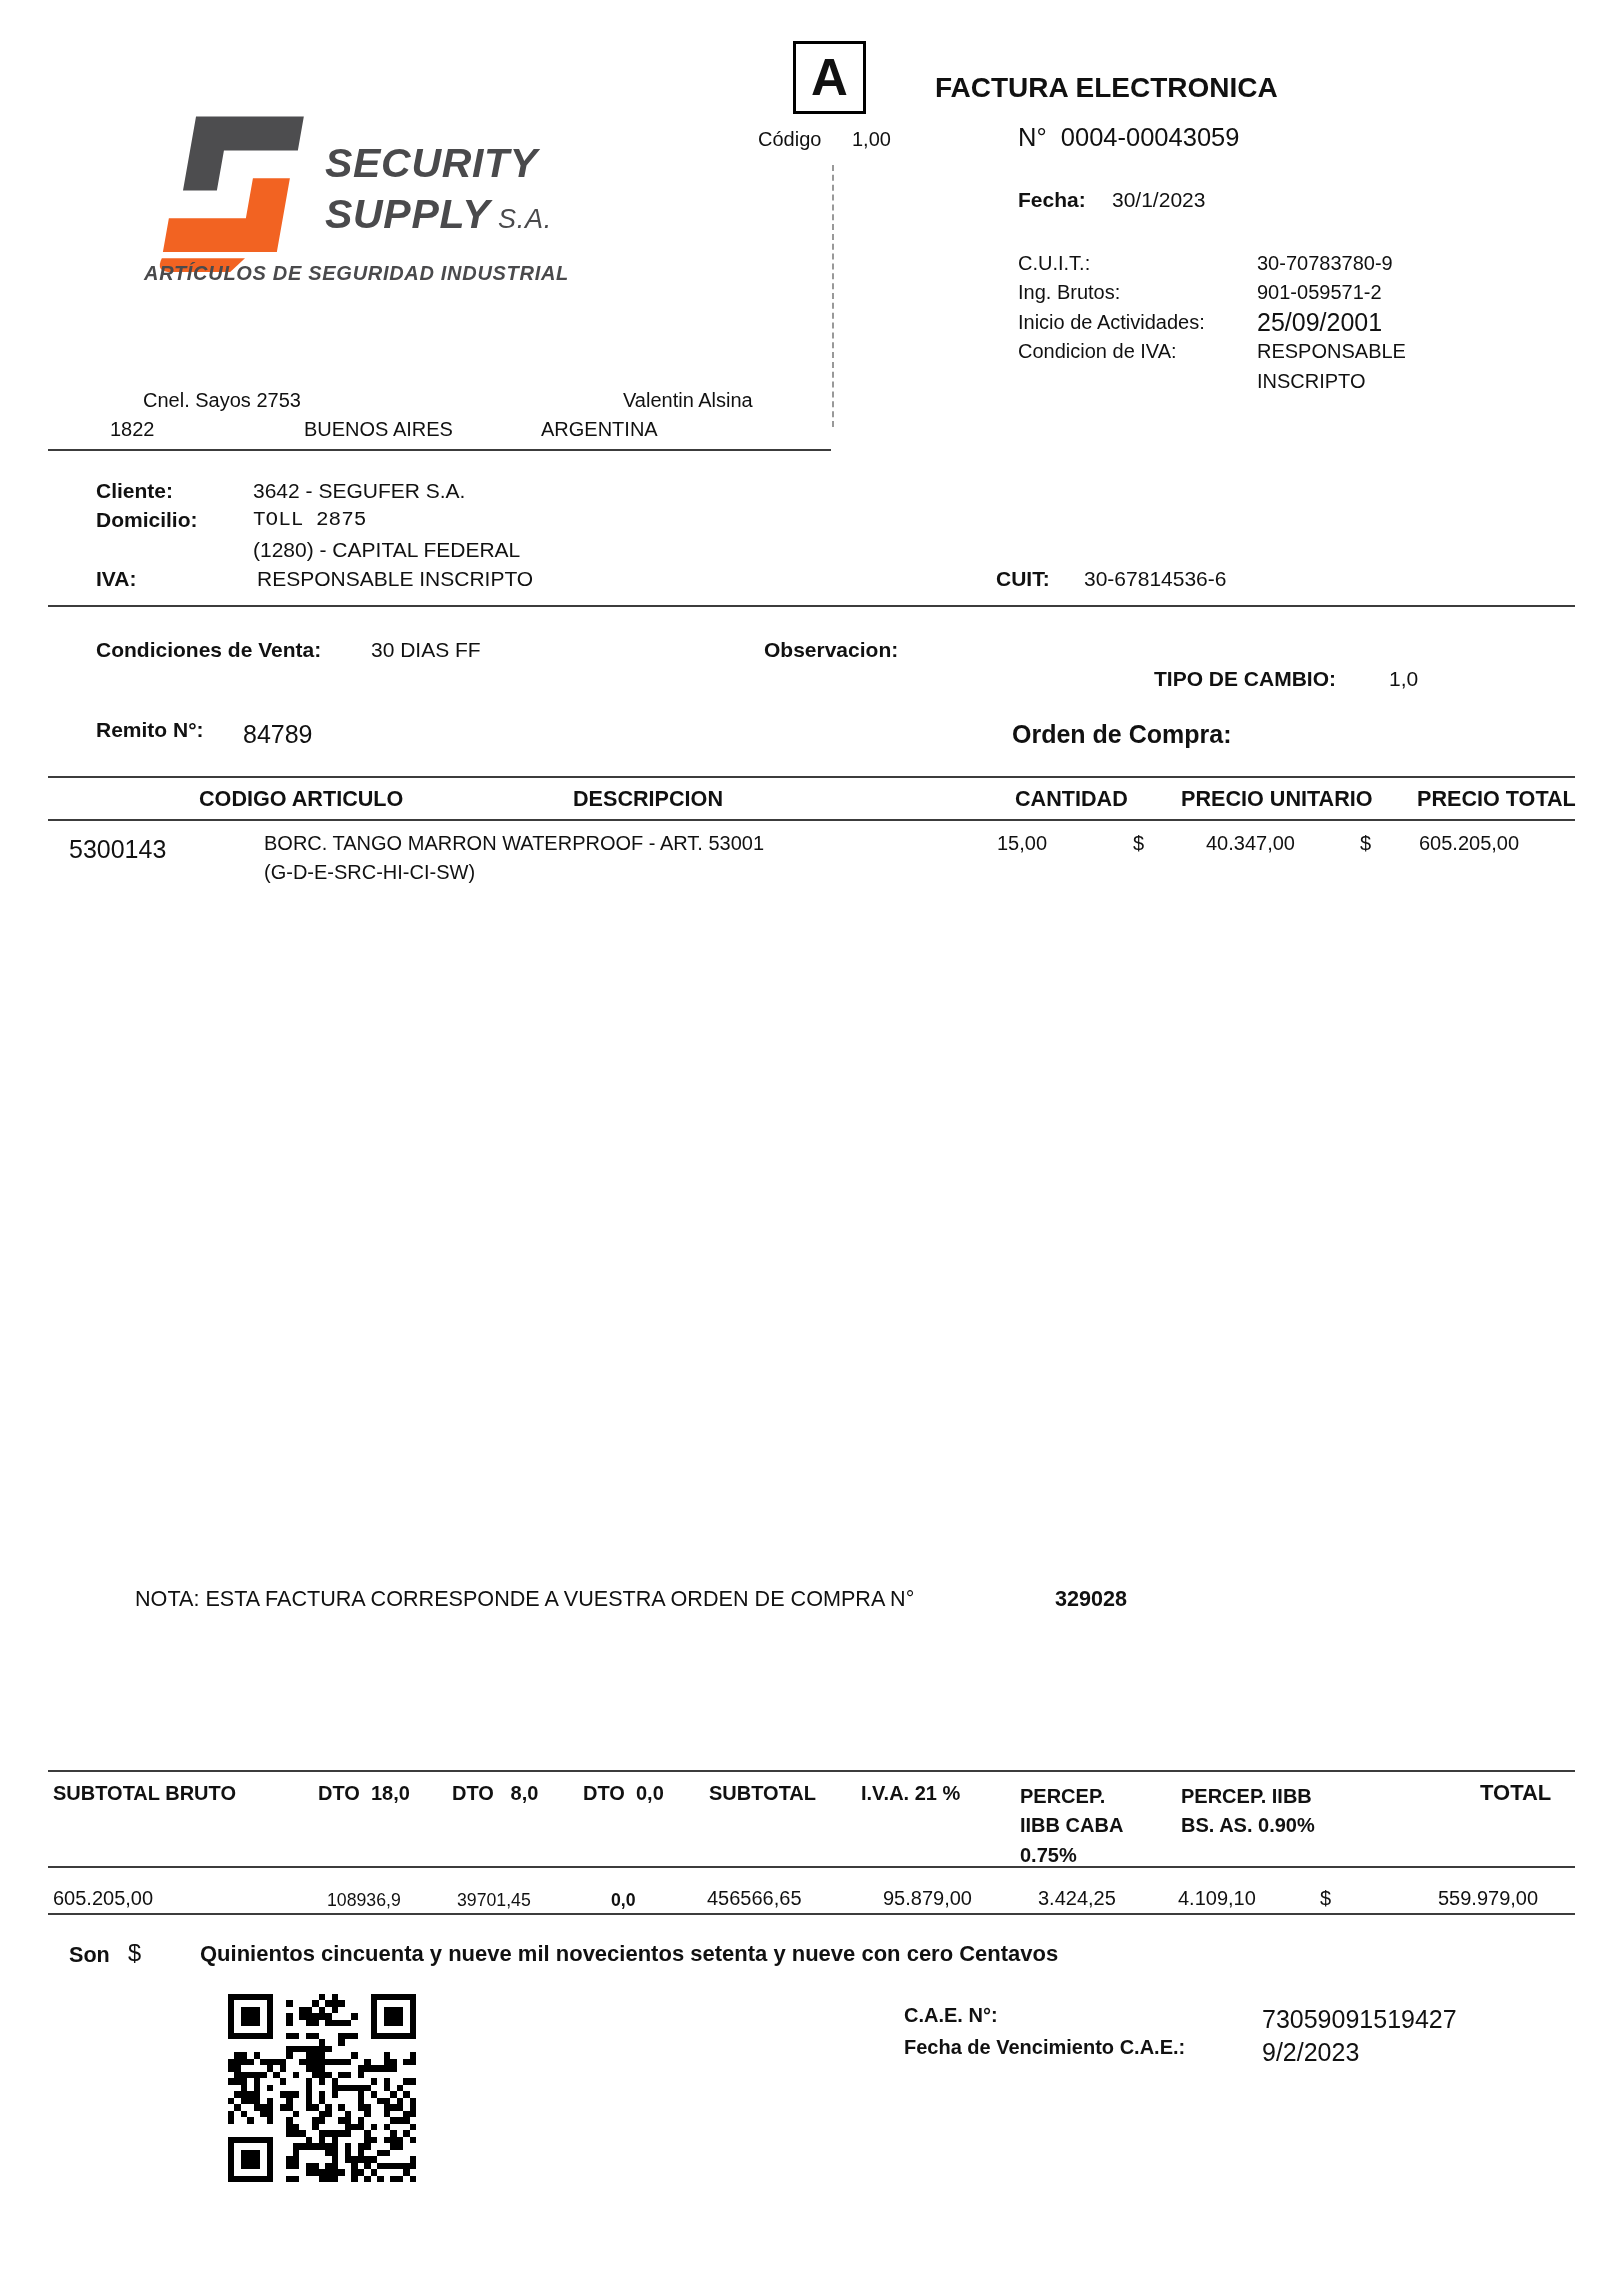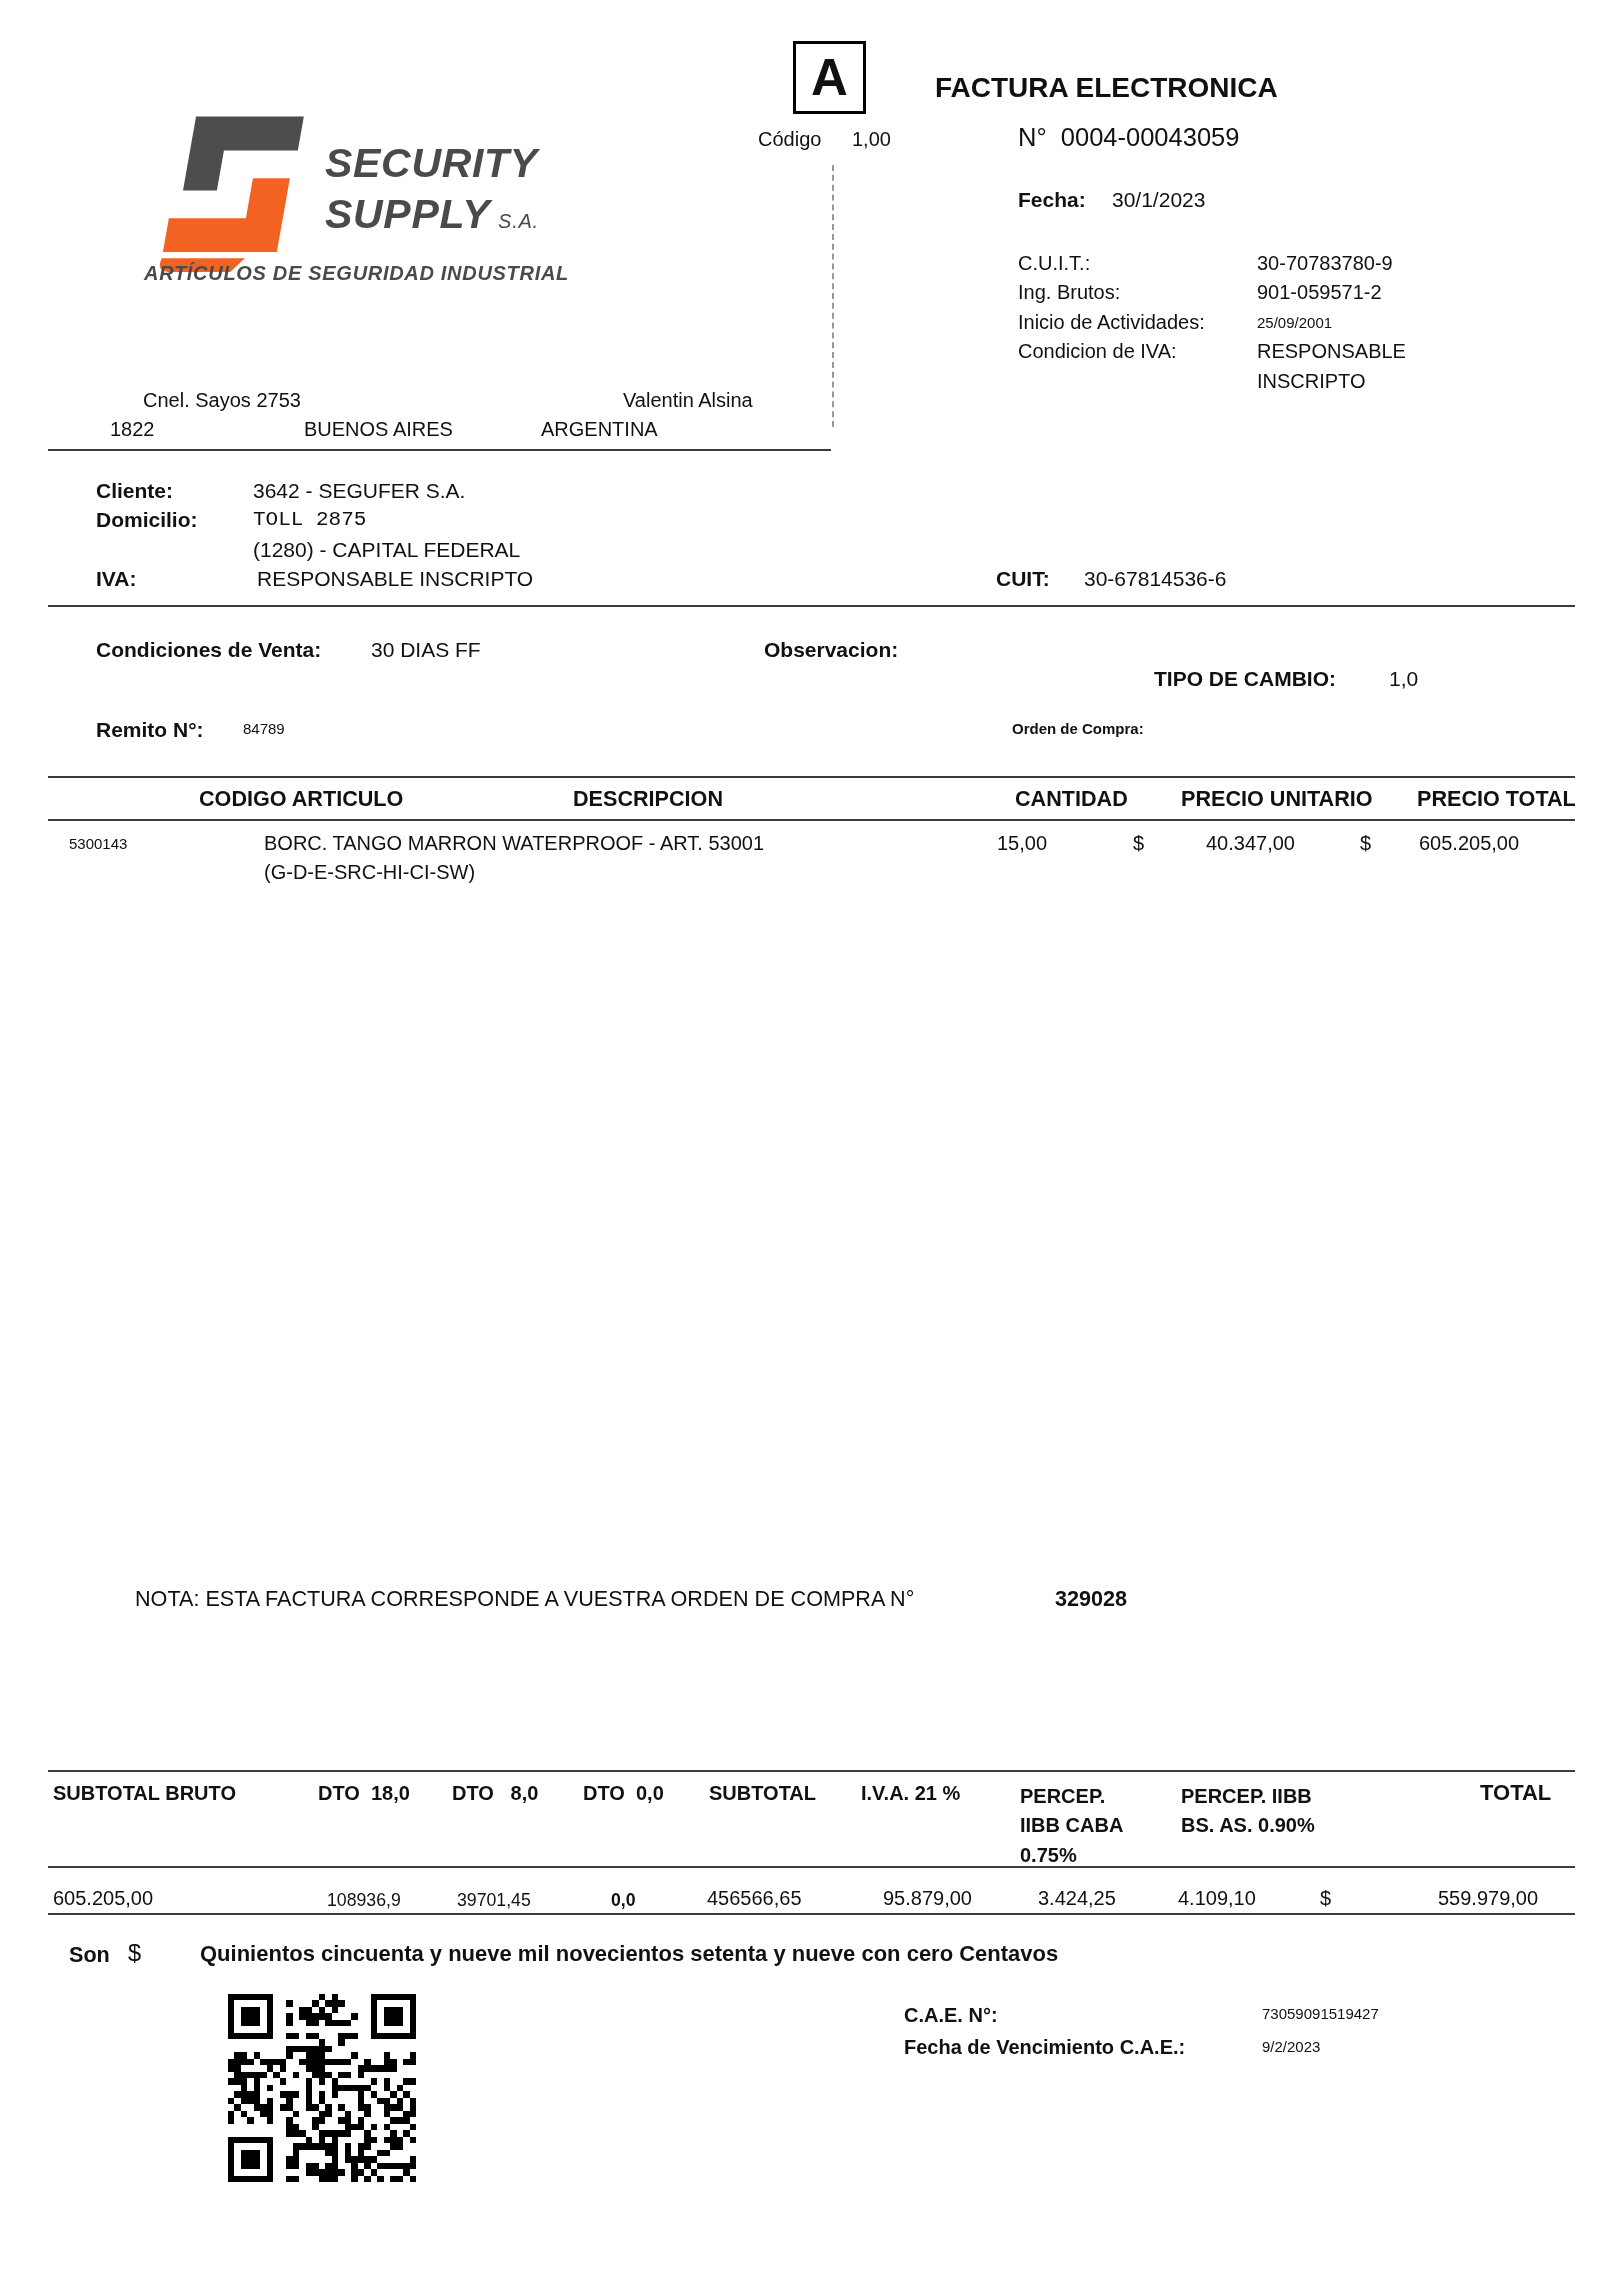--- a/index.html
+++ b/index.html
@@ -9,38 +9,38 @@
     background:#ffffff;
     font-family:"Liberation Sans", sans-serif;
     color:#111;
     overflow:hidden;
   }
   .abs{position:absolute;white-space:nowrap;}
   .b{font-weight:bold;}
   .pre{white-space:pre-wrap;}
   .preline{white-space:pre-wrap;line-height:29.4px;}
   .fs27{font-size:17.7px;}
-  .fs29{font-size:15px;}
+  .fs29{font-size:25px;}
   .fs31{font-size:20px;}
   .fs32{font-size:21px;}
   .fs33{font-size:21.6px;}
   .fs34{font-size:22px;}
   .fs36{font-size:23.6px;}
   .fs39{font-size:25.5px;}
   .fs43{font-size:28px;}
   .line{position:absolute;height:0;border-top:2px solid #3c3c3c;}
   .dashedv{position:absolute;width:0;border-left:2px dashed #999;}
   .letterbox{
     position:absolute;left:793px;top:41px;width:73px;height:73px;
     border:3.3px solid #000;box-sizing:border-box;
     display:flex;align-items:center;justify-content:center;
     font-size:51px;font-weight:bold;background:#fff;
   }
   .logo-name{position:absolute;font-weight:bold;font-style:italic;color:#4a4a4c;font-size:41px;letter-spacing:0.7px;line-height:41px;}
-  .logo-suffix{font-size:20px;font-weight:400;margin-left:7.9px;}
+  .logo-suffix{font-size:27px;font-weight:400;margin-left:7.9px;}
   .logo-tagline{position:absolute;font-weight:bold;font-style:italic;color:#4a4a4c;font-size:20px;letter-spacing:0.7px;}
   .field-row{line-height:29.4px;font-size:20px;white-space:nowrap;}
   .field-label{display:inline-block;width:239px;vertical-align:top;}
   .field-value{display:inline-block;width:196px;vertical-align:top;white-space:normal;}
   .qr{position:absolute;left:228px;top:1994px;width:188px;height:188px;background:#fff;}
   .qr svg{display:block;shape-rendering:crispEdges;}
 </style>
 </head>
 <body>
 

